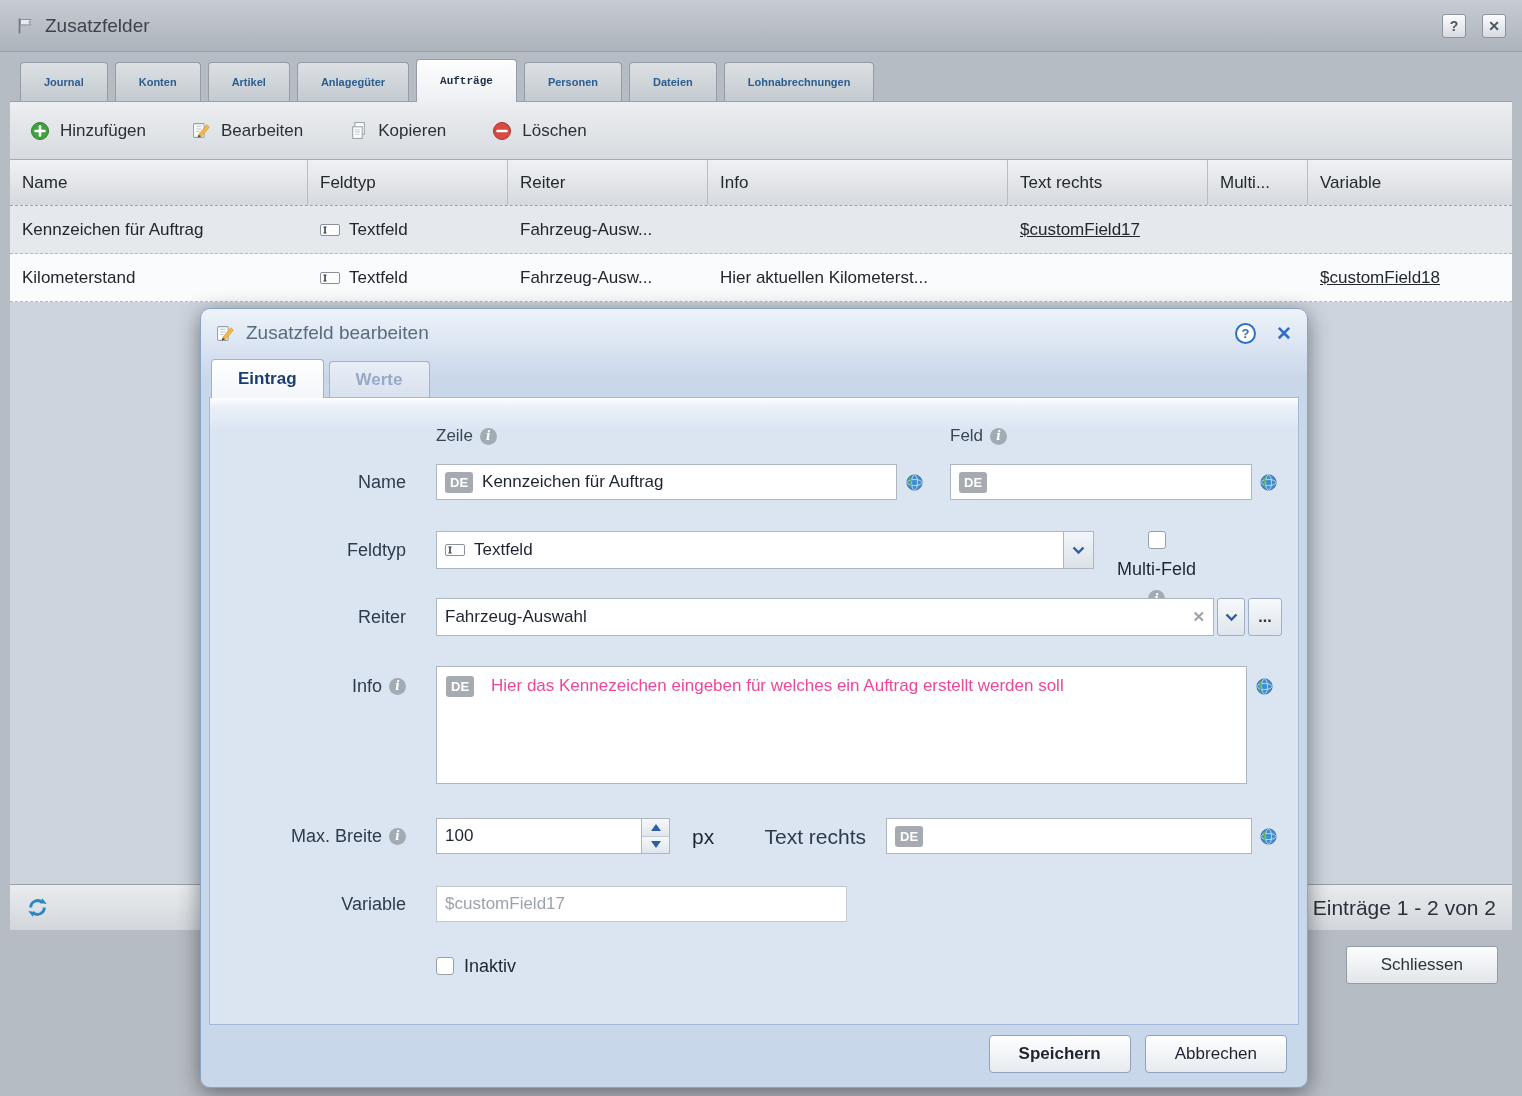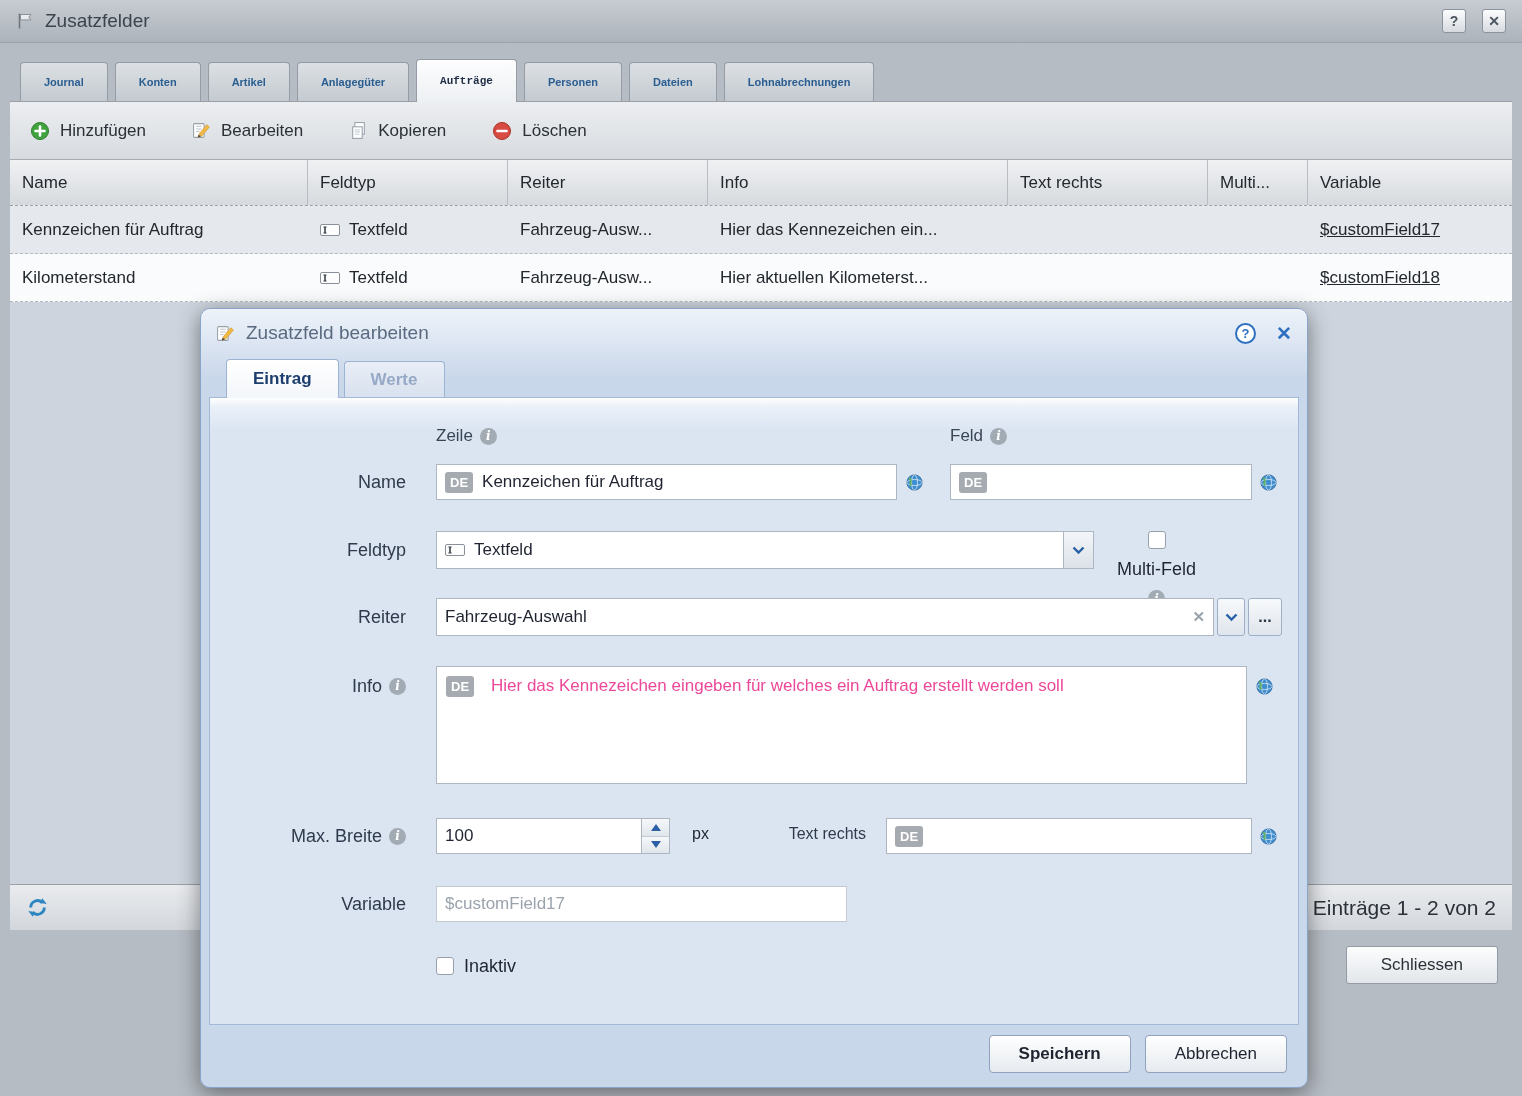--- a/index.html
+++ b/index.html
@@ -7,21 +7,21 @@
   body {
     font-family: "Liberation Sans", sans-serif;
     background:#b6bcc4;
     position:relative;
     overflow:hidden;
     color:#23282e;
   }
 
   
   .titlebar {
-    position:absolute; top:0; left:0; right:0; height:43px;
+    position:absolute; top:0; left:0; right:0; height:52px;
     background:linear-gradient(#c7ccd2,#adb3bb);
     display:flex; align-items:center; padding:0 16px; gap:11px;
     border-bottom:1px solid #9aa1aa;
   }
   .titlebar .title { font-size:19px; color:#3c434c; flex:1; }
   .win-btn {
     width:24px; height:24px; border:1px solid #8b939c; border-radius:3px;
     background:linear-gradient(#fbfcfd,#d7dbe0);
     color:#4a5560; font-size:14px; font-weight:bold;
     display:flex; align-items:center; justify-content:center; margin-left:5px;
@@ -101,21 +101,21 @@
     z-index:10;
   }
   .m-titlebar { height:48px; display:flex; align-items:center; gap:11px; padding:0 15px; }
   .m-titlebar .m-title { font-size:19px; color:#5a6b80; flex:1; }
   .m-help {
     width:21px; height:21px; border-radius:50%; border:2px solid #2f6fc1; background:#fff;
     color:#2f6fc1; font-size:13px; font-weight:bold;
     display:flex; align-items:center; justify-content:center; cursor:default;
   }
   .m-close { color:#2f6fc1; font-size:19px; font-weight:bold; margin-left:9px; cursor:default; }
-  .m-tabs { height:40px; display:flex; align-items:flex-end; gap:5px; padding-left:25px; }
+  .m-tabs { height:40px; display:flex; align-items:flex-end; gap:5px; padding-left:10px; }
   .m-tab {
     height:36px; padding:0 26px; display:flex; align-items:center;
     border:1px solid #9db3d2; border-bottom:none; border-radius:4px 4px 0 0;
     font-weight:bold; font-size:17px;
   }
   .m-tab.active { height:39px; background:linear-gradient(#ffffff,#f3f6fa); color:#1c3e6e; margin-bottom:-1px; z-index:2; position:relative; }
   .m-tab.muted  { background:linear-gradient(#e9eef6,#d8e1ef); color:#96a9c6; }
   .m-panel {
     position:absolute; left:8px; top:88px; width:1090px; height:628px;
     background:linear-gradient(180deg,#ffffff 0px,#eaf0f8 9px,#dbe5f2 32px);
@@ -165,21 +165,21 @@
   .info-icon::after { content:"i"; }
   .clear-icon { color:#9aa2ac; font-size:15px; font-weight:bold; cursor:default; }
   .clear-icon::after { content:"✕"; }
   .ta-box { position:absolute; left:226px; top:268px; width:811px; height:118px; background:#fff; border:1px solid #aeb6c2; }
   .ta-box .de-badge { position:absolute; top:9px; left:9px; }
   .ta-box textarea {
     position:absolute; inset:0; border:none; outline:none; resize:none; background:transparent;
     padding:8px 28px 8px 54px; font:17px/1.35 "Liberation Sans",sans-serif; color:#ec4899;
   }
   .hgroup { position:absolute; display:flex; align-items:center; gap:10px; font-size:18px; color:#1f2530; }
-  .plain-lbl { position:absolute; font-size:16px; color:#2f3b4c; }
+  .plain-lbl { position:absolute; font-size:21px; color:#2f3b4c; }
 
   .dlg-btns { position:absolute; right:20px; bottom:14px; display:flex; gap:14px; }
   .dlg-btn {
     height:38px; padding:0 29px; border:1px solid #8fa3bd; border-radius:4px;
     background:linear-gradient(#ffffff,#e6eaef);
     font-size:17px; color:#1f2430; display:flex; align-items:center; cursor:default;
   }
   .dlg-btn.primary { font-weight:bold; }
   svg { display:block; }
 </style>
@@ -269,21 +269,20 @@
       <span>
           <svg width="20" height="14" viewBox="0 0 20 14">
             <rect x="0.5" y="1.5" width="19" height="11" rx="1.5" fill="#fdfdfd" stroke="#8a9098"></rect>
             <path d="M5 4v6" stroke="#3a4048" stroke-width="1.6"></path>
             <path d="M3.4 4h3.2M3.4 10h3.2" stroke="#3a4048" stroke-width="1"></path>
           </svg>
         </span>
       <span>Textfeld</span>
     </div>
     <div class="g-cell w3">Fahrzeug-Ausw...</div>
-    <div class="g-cell w4">Hier das Kennezeichen ein...</div>
     <div class="g-cell w5"></div>
     <div class="g-cell w6"></div>
     <div class="g-cell w7 var-link">$customField17</div>
   </div>
   <div class="grid-row row-1">
     <div class="g-cell w1">Kilometerstand</div>
     <div class="g-cell w2">
       <span>
           <svg width="20" height="14" viewBox="0 0 20 14">
             <rect x="0.5" y="1.5" width="19" height="11" rx="1.5" fill="#fdfdfd" stroke="#8a9098"></rect>

